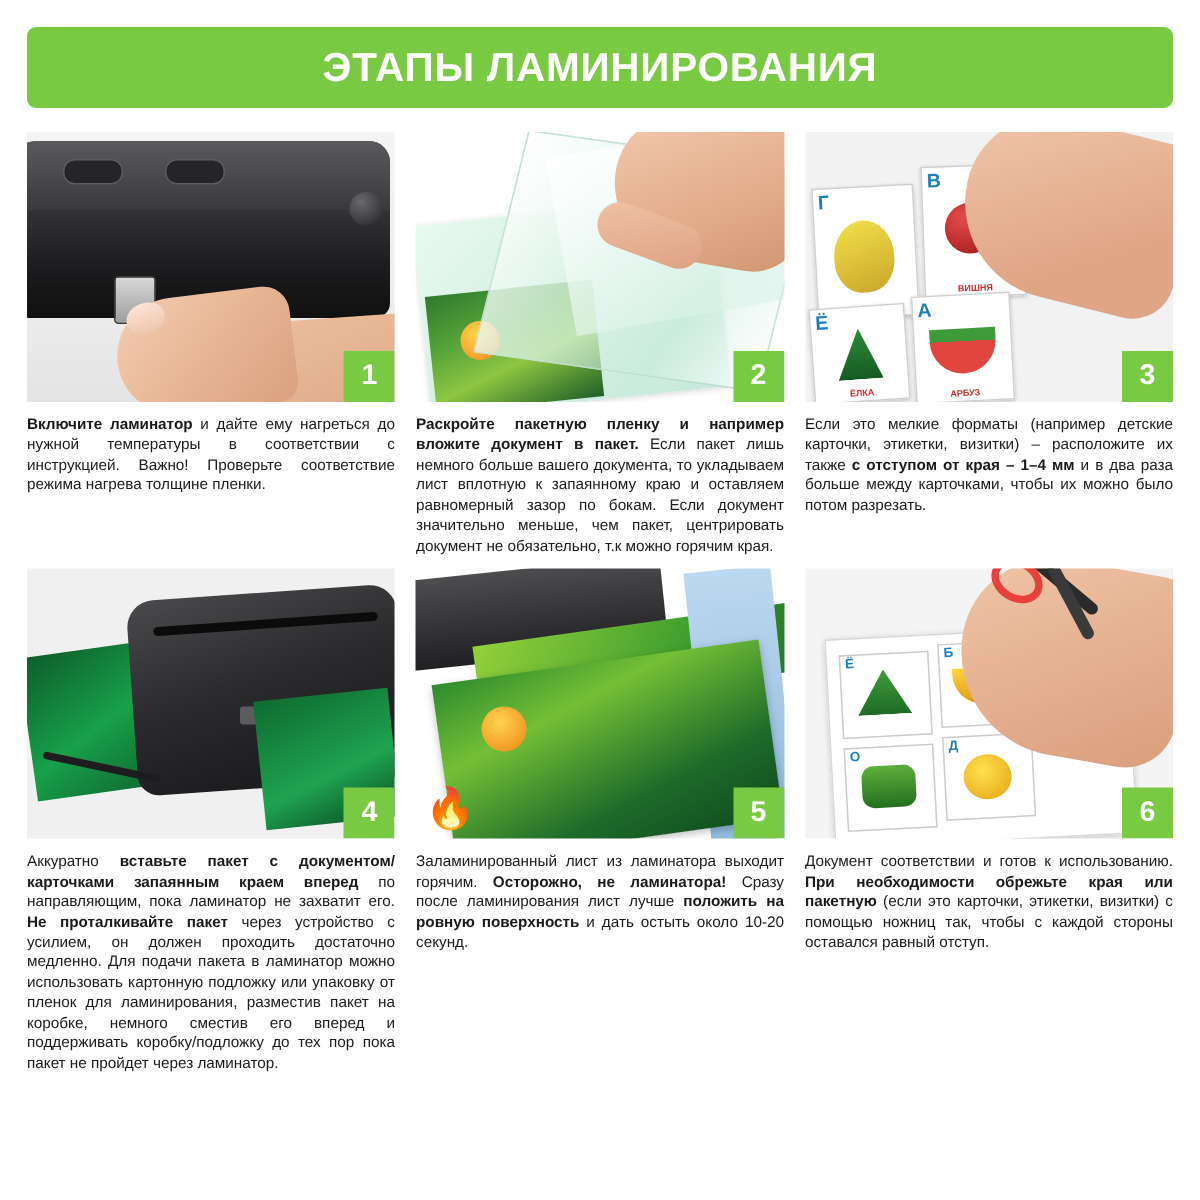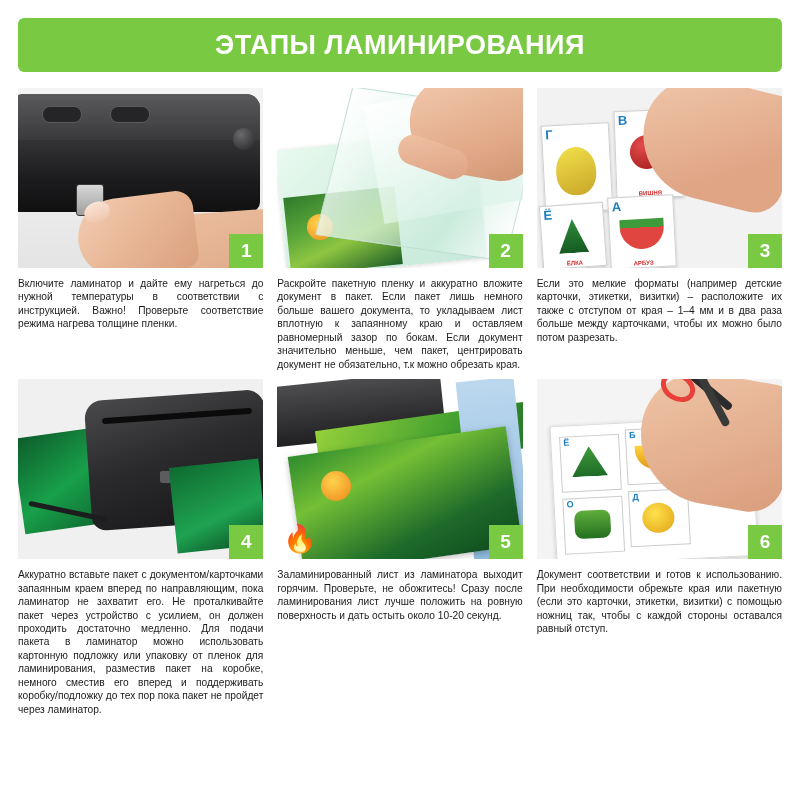--- a/index.html
+++ b/index.html
@@ -79,21 +79,21 @@
     align-items: center;
     justify-content: center;
   }
   .caption {
     margin-top: 9px;
     font-size: 10.2px;
     line-height: 1.32;
     text-align: justify;
     color: #1a1a1a;
   }
-  .caption b { font-weight: normal; }
+  .caption b { font-weight: bold; }
 
   .flame {
     position: absolute;
     left: 6px;
     bottom: 2px;
     width: 30px;
     height: 36px;
     font-size: 27px;
     line-height: 36px;
     color: #e8391d;
@@ -337,21 +337,21 @@
         <div class="sheet"></div>
         <div class="photoin"></div>
         <div class="pump"></div>
         <div class="film"></div>
         <div class="film2"></div>
         <div class="hand"></div>
         <div class="finger2"></div>
         <div class="badge">2</div>
       </div>
       <div class="caption">
-        <b>Раскройте пакетную пленку и аккуратно вложите документ в пакет.</b><span> Если пакет лишь немного больше вашего документа, то укладываем лист вплотную к запаянному краю и оставляем равномерный зазор по бокам. Если документ значительно меньше, чем пакет, центрировать документ не обязательно, т.к можно обрезать края.</span>
+        <b>Раскройте пакетную пленку и например вложите документ в пакет.</b><span> Если пакет лишь немного больше вашего документа, то укладываем лист вплотную к запаянному краю и оставляем равномерный зазор по бокам. Если документ значительно меньше, чем пакет, центрировать документ не обязательно, т.к можно горячим края.</span>
       </div>
     </div>
 
     <div class="step">
       <div class="photo ph3">
         <div class="cardwrap">
           <div class="card" style="left:6px;top:36px;width:66px;height:86px;transform:rotate(-3deg);">
             <span class="letter">Г</span>
             <span style="position:absolute;left:12px;top:22px;width:40px;height:48px;border-radius:50% 50% 45% 45%;background:linear-gradient(160deg,#f2e14a,#c9a52a);"></span>
             <span class="cname">ГРУША</span>
@@ -403,21 +403,21 @@
       <div class="photo ph5">
         <div class="machine"></div>
         <div class="greenstrip"></div>
         <div class="bluebar"></div>
         <div class="sheet"></div>
         <div class="pump"></div>
         <div class="flame">🔥</div>
         <div class="badge">5</div>
       </div>
       <div class="caption">
-        <span>Заламинированный лист из ламинатора выходит горячим. </span><b>Проверьте, не обожгитесь!</b><span> Сразу после ламинирования лист лучше </span><b>положить на ровную поверхность</b><span> и дать остыть около 10-20 секунд.</span>
+        <span>Заламинированный лист из ламинатора выходит горячим. </span><b>Осторожно, не ламинатора!</b><span> Сразу после ламинирования лист лучше </span><b>положить на ровную поверхность</b><span> и дать остыть около 10-20 секунд.</span>
       </div>
     </div>
 
     <div class="step">
       <div class="photo ph6">
         <div class="sheet">
           <div class="c" style="left:8px;top:10px;width:58px;height:54px;">
             <span style="position:absolute;left:10px;top:10px;width:36px;height:30px;background:linear-gradient(180deg,#3f9b3a,#1e6b26);clip-path:polygon(50% 0,100% 100%,0 100%);"></span>
             <span style="position:absolute;left:3px;top:0;font-size:9px;font-weight:bold;color:#1e7fc0;">Ё</span>
           </div>

